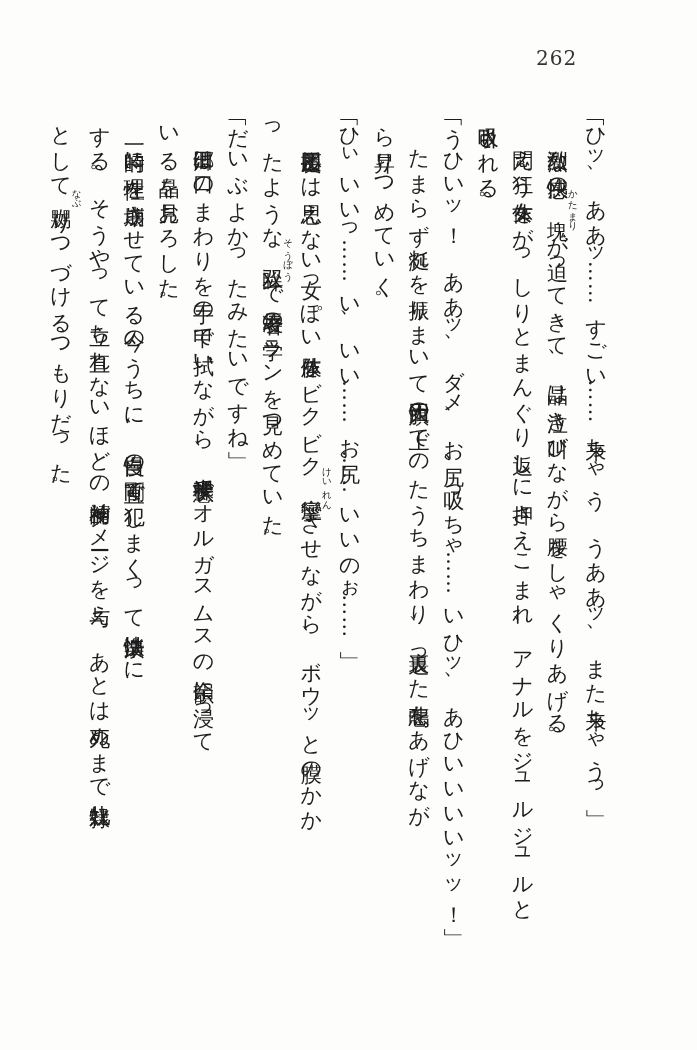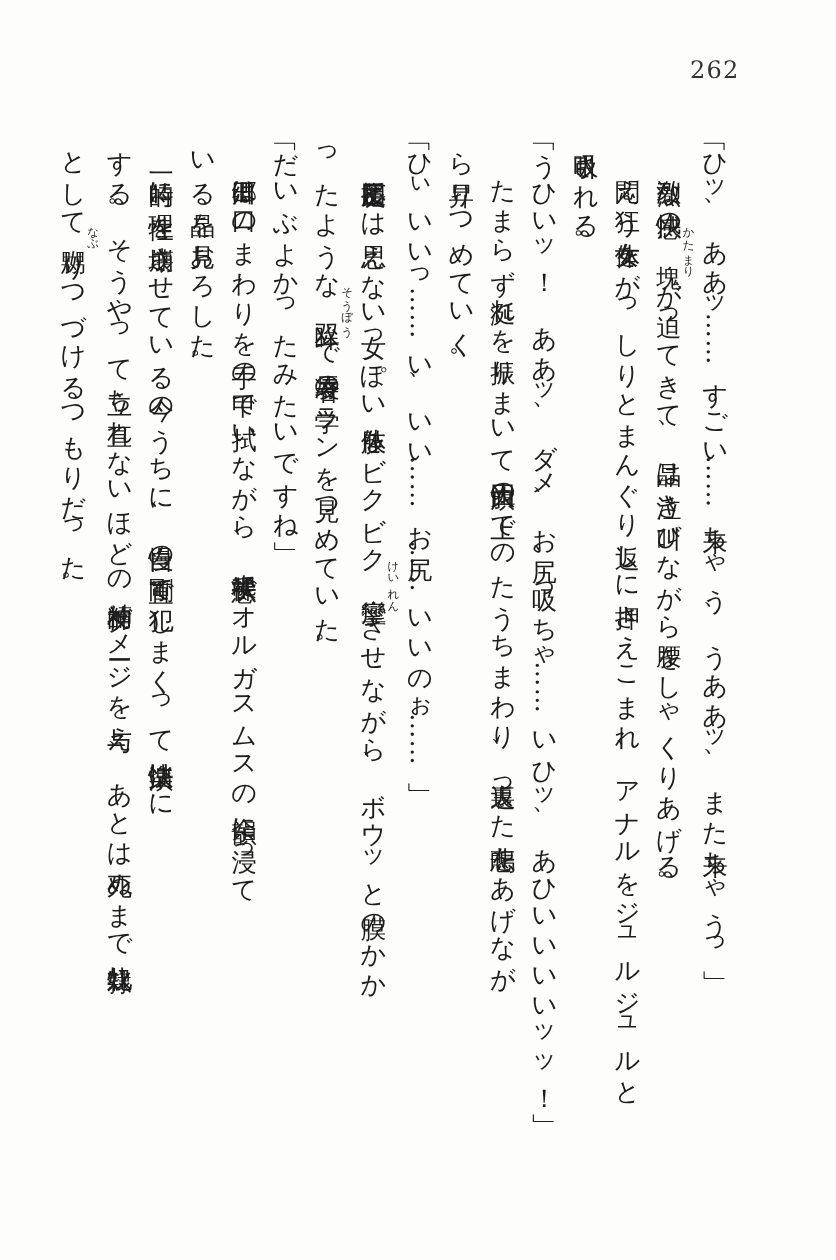--- a/index.html
+++ b/index.html
@@ -15,21 +15,21 @@
   .book-page {
     position: relative;
     width: 697px;
     height: 1050px;
     background: #fdfdfb;
     overflow: hidden;
   }
   .page-number {
     position: absolute;
     top: 46px;
-    left: 575px;
+    left: 536px;
     font-size: 20px;
     letter-spacing: 1px;
     color: #333331;
   }
   .text-block {
     position: absolute;
     top: 112px;
     right: 84px;
     height: 882px;
     writing-mode: vertical-rl;

